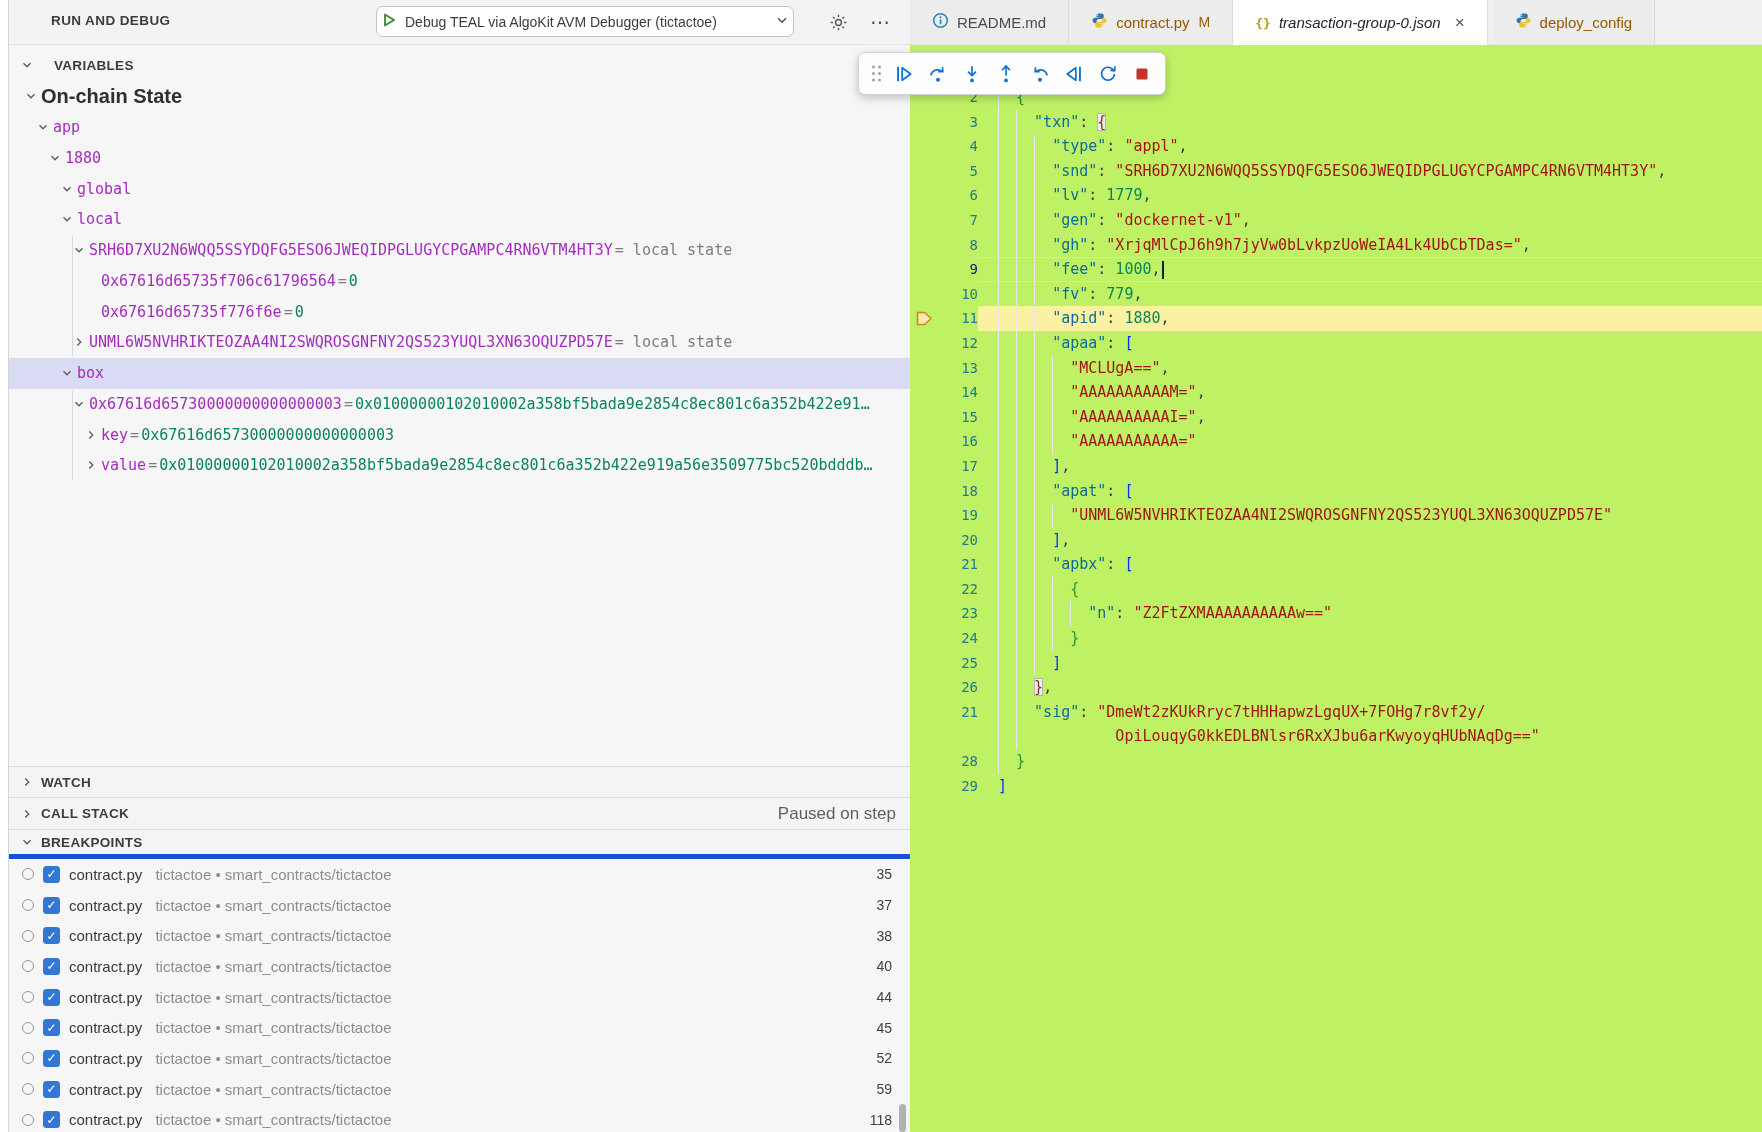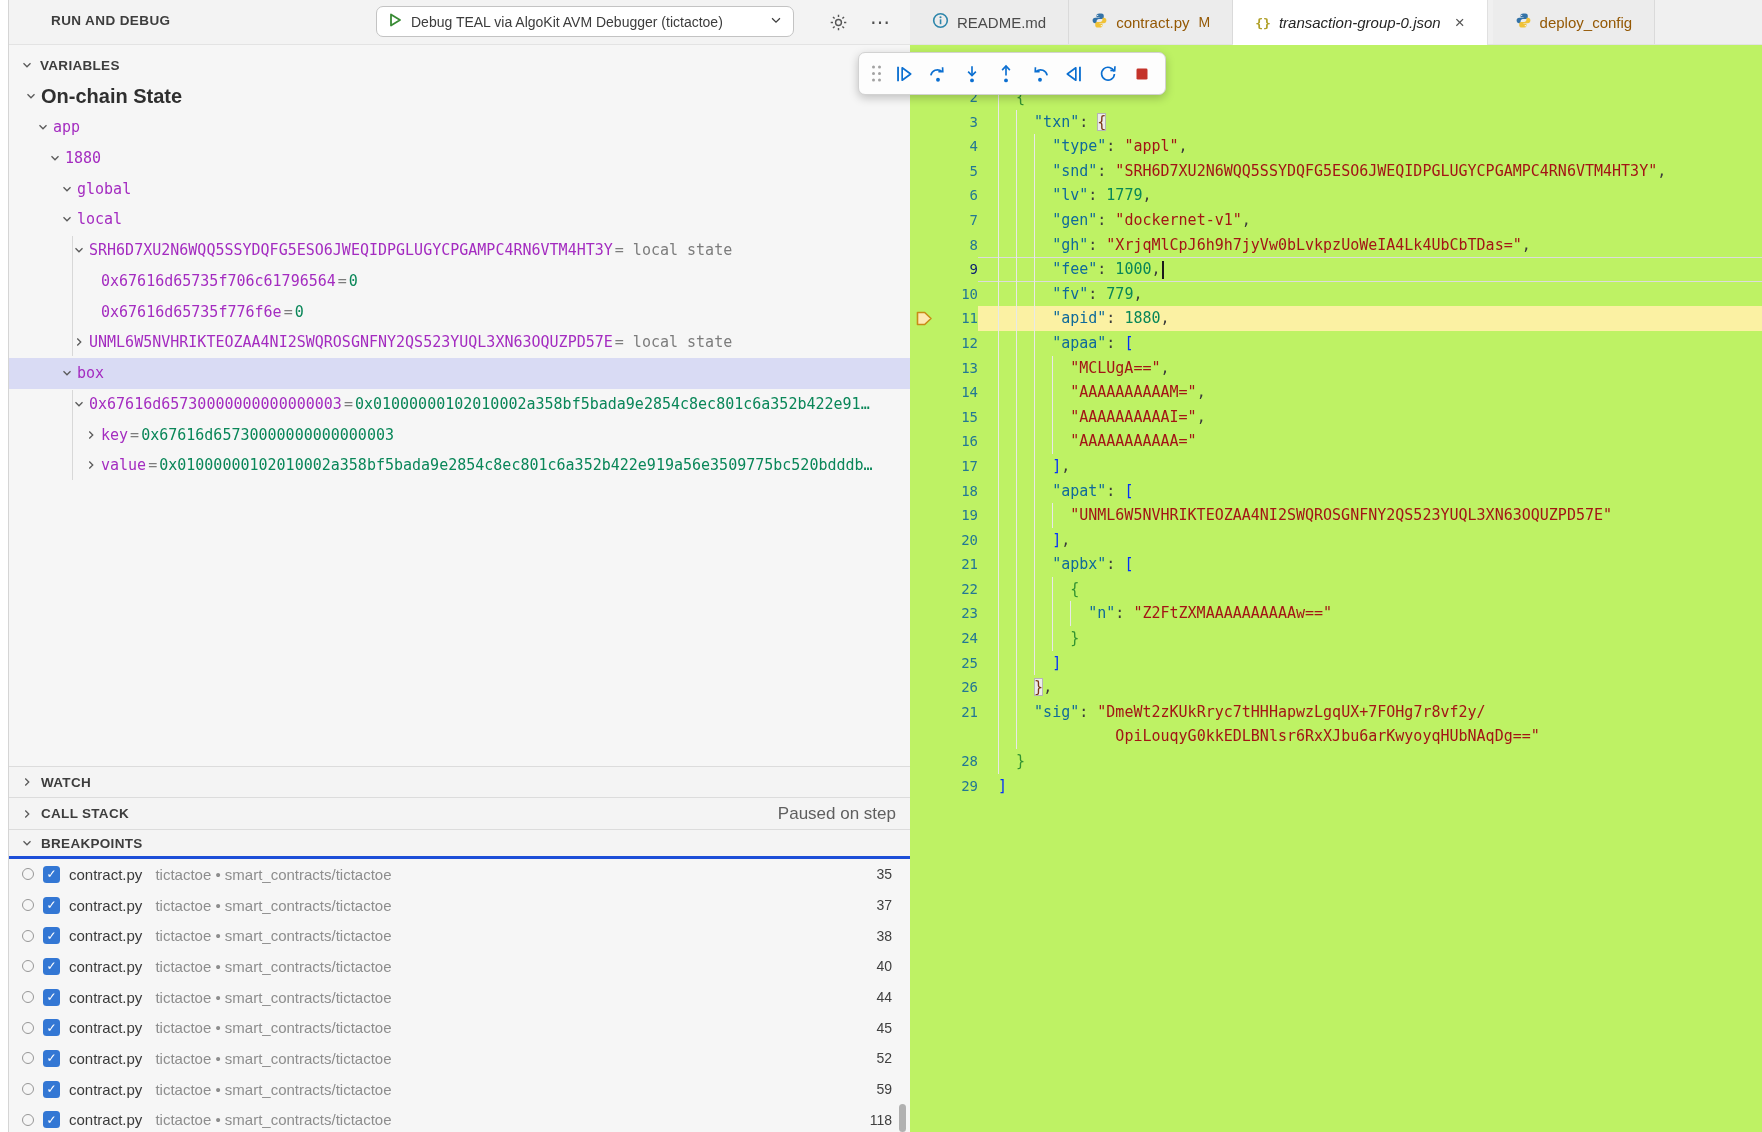--- a/index.html
+++ b/index.html
@@ -6,27 +6,27 @@
   body{width:1762px;height:1132px;overflow:hidden;position:relative;background:#fff;
        font-family:"Liberation Sans",sans-serif;-webkit-font-smoothing:antialiased;}
   .app{position:absolute;inset:0;}
   .left-strip{position:absolute;left:0;top:0;width:8px;height:100%;background:#fff;border-right:1px solid #d5d5d5;z-index:6;}
 
   
   .sidebar{position:absolute;left:9px;top:0;width:901px;height:100%;background:#f6f6f6;border-right:1px solid #e2e2e2;}
   .sidebar-top{position:absolute;left:0;top:0;width:100%;height:44px;background:#f3f3f3;border-bottom:1px solid #e3e3e3;}
   .rad-title{position:absolute;left:42px;top:13px;font-size:13.5px;font-weight:700;color:#3d3d3d;letter-spacing:.4px;}
   .cfg{position:absolute;left:367px;top:6px;width:418px;height:31px;background:#fff;border:1px solid #c3c3c3;border-radius:7px;
-       display:flex;align-items:center;gap:8px;padding:0 10px;box-sizing:border-box;}
+       display:flex;align-items:center;gap:8px;padding:0 4px;box-sizing:border-box;}
   .cfg-label{font-size:14px;color:#3c3c3c;white-space:nowrap;overflow:hidden;flex:1;}
   .icon-btn{position:absolute;top:9px;width:26px;height:26px;display:flex;align-items:center;justify-content:center;color:#565656;}
   .gear{left:816px;}
   .dots{left:858px;font-size:20px;color:#4f4f4f;letter-spacing:0;}
 
-  .var-header{position:absolute;left:0;top:50px;height:30px;width:100%;display:flex;align-items:center;gap:5px;padding-left:10px;box-sizing:border-box;
+  .var-header{position:absolute;left:0;top:50px;height:30px;width:100%;display:flex;align-items:center;gap:19px;padding-left:10px;box-sizing:border-box;
        font-size:13.5px;font-weight:700;color:#3d3d3d;letter-spacing:.3px;}
   #tree{position:absolute;left:0;top:81px;width:100%;}
   .trow{height:30.75px;display:flex;align-items:center;box-sizing:border-box;white-space:nowrap;overflow:hidden;}
   .trow.sel{background:#d9dbf4;}
   .chv{width:16px;min-width:16px;height:16px;display:inline-flex;align-items:center;justify-content:center;}
   .tplain{font-size:20px;font-weight:700;color:#2f2f2f;margin-left:2px;}
   .tmono{font-family:"DejaVu Sans Mono",monospace;font-size:15px;margin-left:2px;}
   .tname{color:#a42cc0;}
   .tdim{color:#7c7c7c;}
   .tval{color:#098658;}
@@ -246,21 +246,21 @@
     <div class="sec" style="top:797px;height:32px;">
       <span class="chv">
           <svg width="14" height="14" viewBox="0 0 16 16" style="transform:rotate(-90deg)">
             <path d="M4 6l4 4 4-4" fill="none" stroke="#5a5a5a" stroke-width="1.5"></path>
           </svg>
         </span>
       <span>CALL STACK</span>
       <span class="status">Paused on step</span>
     </div>
 
-    <div class="sec" style="top:829px;height:30px;border-bottom:3px solid #1d4ed8;">
+    <div class="sec" style="top:829px;height:30px;border-bottom:5px solid #1d4ed8;">
       <span class="chv">
           <svg width="14" height="14" viewBox="0 0 16 16">
             <path d="M4 6l4 4 4-4" fill="none" stroke="#5a5a5a" stroke-width="1.5"></path>
           </svg>
         </span>
       <span>BREAKPOINTS</span>
     </div>
 
     <div id="bplist">
         <div class="bprow">

